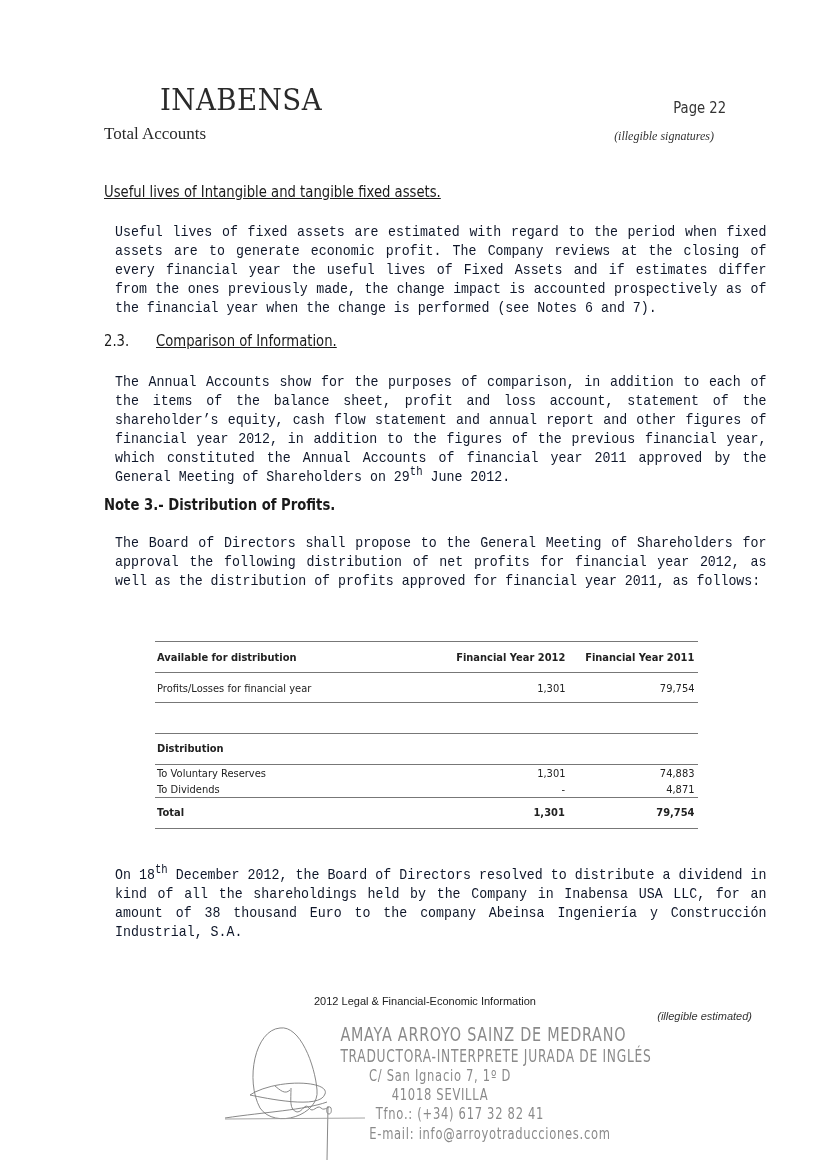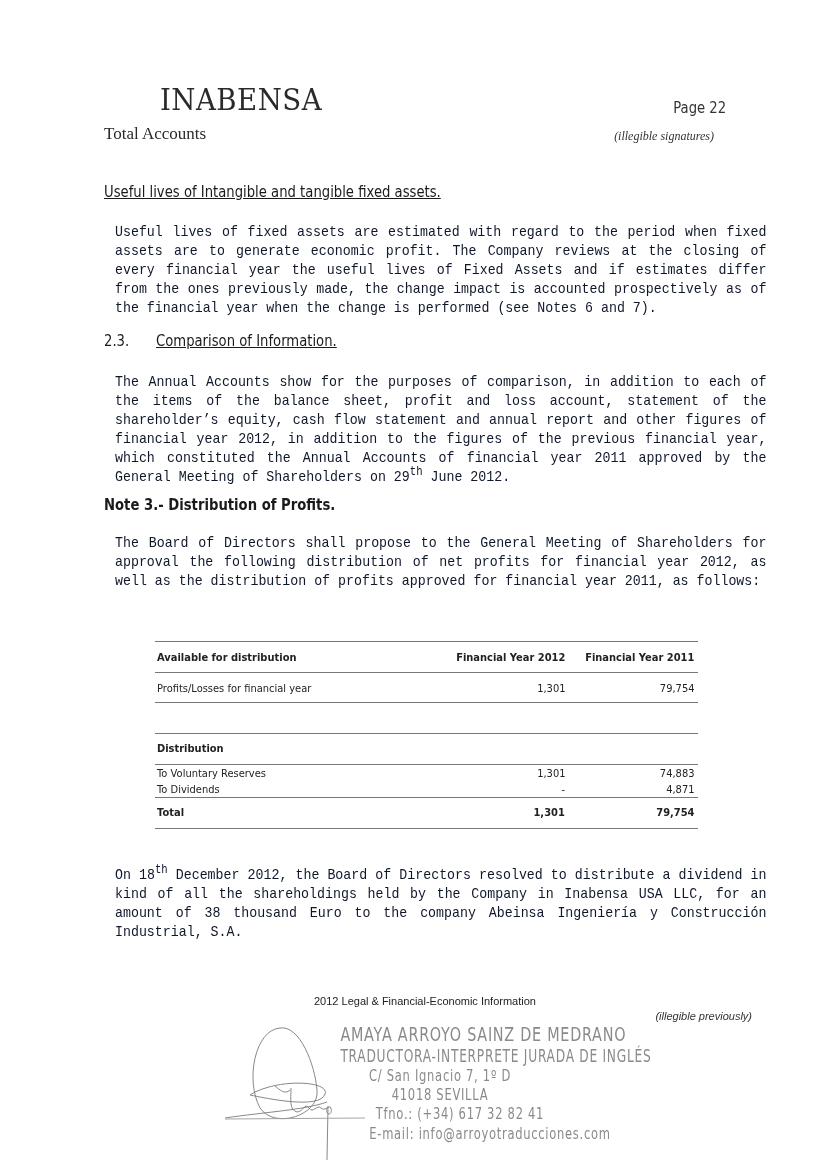--- a/index.html
+++ b/index.html
@@ -86,21 +86,21 @@
   <div class="cell c1 bold" style="top:806px;">1,301</div>
   <div class="cell c2 bold" style="top:806px;">79,754</div>
   <div class="hr" style="top:828px;"></div>
 </div>
 
 <div class="abs body-text" style="top:866px;">
   <div class="sq" style="text-align:justify;"><span>On 18</span><sup>th</sup><span> December 2012, the Board of Directors resolved to distribute a dividend in kind of all the shareholdings held by the Company in Inabensa USA LLC, for an amount of 38 thousand Euro to the company Abeinsa Ingeniería y Construcción Industrial, S.A.</span></div>
 </div>
 
 <div class="abs footer-title">2012 Legal &amp; Financial-Economic Information</div>
-<div class="abs illeg-bottom">(illegible previously)</div>
+<div class="abs illeg-bottom">(illegible estimated)</div>
 
 <div>
   <div class="abs stamp" style="left:290px; width:360px; top:1022px; font-size:20px;">AMAYA ARROYO SAINZ DE MEDRANO</div>
   <div class="abs stamp" style="left:290px; width:360px; top:1046px; font-size:17px;">TRADUCTORA-INTERPRETE JURADA DE INGLÉS</div>
   <div class="abs stamp" style="left:290px; width:300px; top:1066px; font-size:16px;">C/ San Ignacio 7, 1º D</div>
   <div class="abs stamp" style="left:290px; width:300px; top:1085px; font-size:16px;">41018 SEVILLA</div>
   <div class="abs stamp" style="left:290px; width:340px; top:1104px; font-size:16px;">Tfno.: (+34) 617 32 82 41</div>
   <div class="abs stamp" style="left:290px; width:400px; top:1124px; font-size:16px;">E-mail: info@arroyotraducciones.com</div>
 </div>
 

